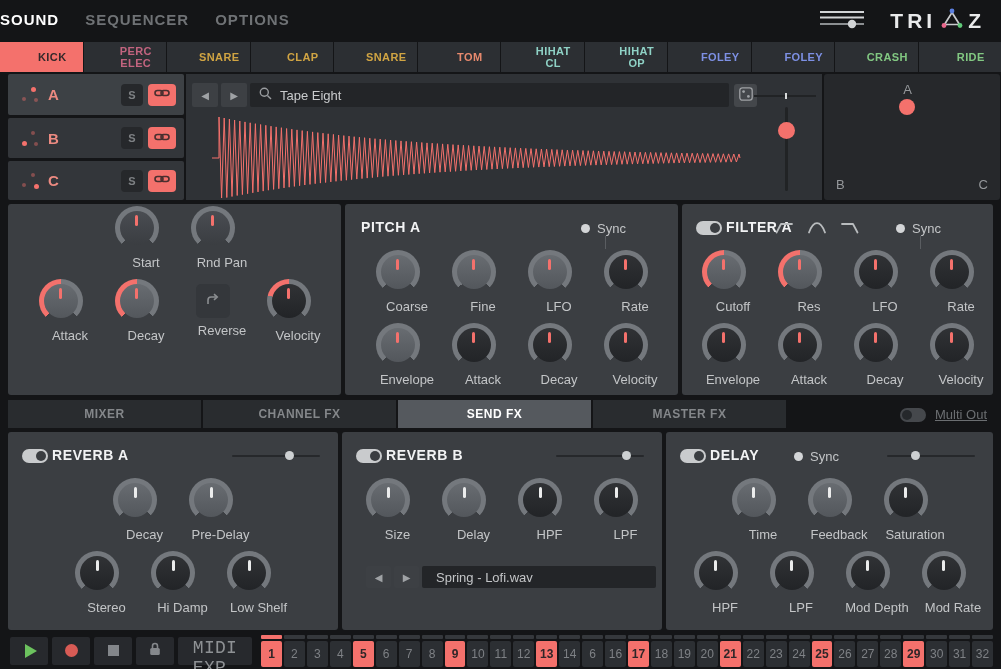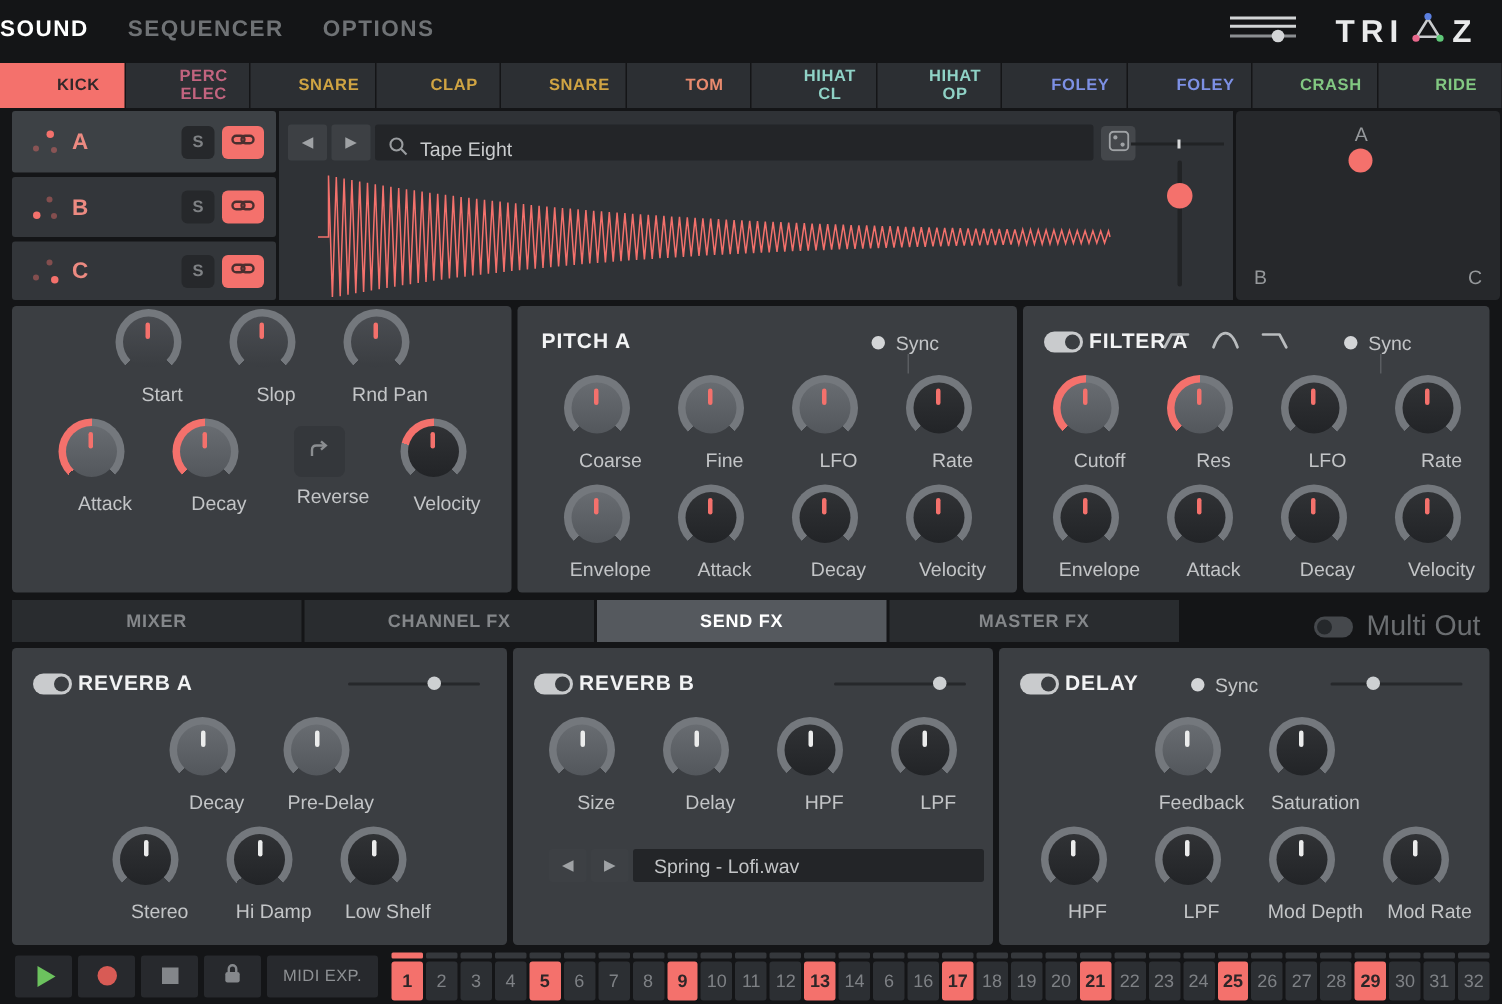--- a/index.html
+++ b/index.html
@@ -26,21 +26,21 @@
   .ldots .d-top{left:10px;top:1px;} .ldots .d-left{left:1px;top:11px;} .ldots .d-right{left:13px;top:12px;}
   .llab{font-size:15px;font-weight:bold;color:#ec8a81;margin-left:7px;}
   .lsp{flex:1;}
   .sbtn{width:22px;height:22px;border-radius:4px;background:#26282b;color:#7e8184;font-size:11px;
         font-weight:bold;border:none;margin-right:5px;font-family:inherit;}
   .linkbtn{width:28px;height:22px;border-radius:4px;background:#f4716c;border:none;margin-right:8px;
         display:flex;align-items:center;justify-content:center;}
   .samplepanel{position:absolute;left:186px;top:1px;width:636px;height:126px;background:#2f3236;}
   .browser{position:absolute;left:6px;top:9px;display:flex;gap:3px;align-items:center;}
   .navbtn{width:26px;height:24px;background:#3d4044;border:none;color:#9fa2a5;font-size:10px;border-radius:2px;}
-  .searchbox{width:470px;height:24px;background:#232528;border-radius:2px;display:flex;align-items:flex-end;
+  .searchbox{width:470px;height:24px;background:#232528;border-radius:2px;display:flex;align-items:center;
         gap:8px;padding-left:9px;color:#c9cbcd;font-size:13px;}
   .dicebtn{width:23px;height:23px;background:#44474b;border:none;border-radius:3px;display:flex;
         align-items:center;justify-content:center;margin-left:2px;}
   .hslide{position:absolute;left:568px;top:21px;width:62px;height:2px;background:#212325;}
   .hslide i{position:absolute;left:50%;top:-2px;width:2px;height:6px;background:#d8dadb;}
   .vslide{position:absolute;left:599px;top:33px;width:3px;height:84px;background:#212325;border-radius:2px;}
   .vhandle{position:absolute;left:592px;width:17px;height:17px;border-radius:50%;background:#f4716c;}
   #waveform{position:absolute;left:6px;top:40px;}
   .xypad{position:absolute;left:824px;top:1px;width:176px;height:126px;background:#26282b;border-radius:3px;}
   .xylab{position:absolute;font-size:13px;color:#95989b;}
@@ -82,28 +82,28 @@
   .filebar{position:absolute;left:24px;top:134px;display:flex;gap:3px;align-items:center;}
   .navbtn.sm{width:25px;height:22px;}
   .filefield{width:220px;height:22px;background:#232528;border-radius:2px;color:#c3c5c7;font-size:13px;
          display:flex;align-items:center;padding-left:14px;}
   
   .tabrow{position:absolute;left:8px;top:400px;display:flex;gap:2px;}
   .tab{width:193px;height:28px;background:#292c2f;color:#84878a;border:none;font-family:inherit;
        font-size:12px;font-weight:bold;letter-spacing:.5px;}
   .tab.active{background:#55595e;color:#ffffff;}
   .multiout{position:absolute;right:14px;top:407px;display:flex;align-items:center;gap:9px;
-       font-size:19px;color:#6b6e71;}
+       font-size:13px;color:#6b6e71;text-decoration:underline;}
   
   .transport{position:absolute;left:0;top:632px;width:100%;height:37px;display:flex;align-items:center;}
   .tbtn{width:38px;height:28px;background:#27292d;border:none;border-radius:2px;margin-left:4px;
         display:flex;align-items:center;justify-content:center;}
   .tbtn:first-child{margin-left:10px;}
   .midibtn{width:74px;height:28px;background:#27292d;border:none;border-radius:2px;margin-left:4px;
-        color:#8e9194;font-size:11px;font-family:Liberation Sans, sans-serif;letter-spacing:.3px;}
+        color:#8e9194;font-size:18px;font-family:Liberation Mono, monospace;letter-spacing:.3px;}
   .playtri{width:0;height:0;border-left:12px solid #6cc25e;border-top:7px solid transparent;border-bottom:7px solid transparent;margin-left:3px;}
   .recdot{width:13px;height:13px;border-radius:50%;background:#d85b55;}
   .stopsq{width:11px;height:11px;background:#83868a;}
   .steps{display:flex;gap:2px;flex:1;margin-left:9px;margin-right:8px;align-items:flex-end;}
   .step{flex:1;display:flex;flex-direction:column;gap:2px;}
   .ptab{height:4px;background:#35383c;border-radius:1px;}
   .ptab.on{background:#f4716c;}
   .stepbtn{height:26px;background:#2c2f33;color:#7e8185;font-size:12px;display:flex;
         align-items:center;justify-content:center;border-radius:2px;}
   .stepbtn.on{background:#f4716c;color:#2e2628;font-weight:bold;}
@@ -260,28 +260,20 @@
             </div>
           </div>
           <div class="klabel">Start</div>
         </div>
         <div class="kcell">
           <div class="knob" style="background: conic-gradient(from 225deg, rgb(116, 120, 125) 0deg, rgb(116, 120, 125) 270deg, transparent 270deg, transparent 360deg);">
             <div class="face mid">
               <div class="needle" style="background: rgb(244, 113, 108);"></div>
             </div>
           </div>
-          <div class="klabel">Slop</div>
-        </div>
-        <div class="kcell">
-          <div class="knob" style="background: conic-gradient(from 225deg, rgb(116, 120, 125) 0deg, rgb(116, 120, 125) 270deg, transparent 270deg, transparent 360deg);">
-            <div class="face mid">
-              <div class="needle" style="background: rgb(244, 113, 108);"></div>
-            </div>
-          </div>
           <div class="klabel">Rnd Pan</div>
         </div>
       </div>
       <div class="krow">
         <div class="kcell">
           <div class="knob" style="background: conic-gradient(from 225deg, rgb(244, 113, 108) 0deg, rgb(244, 113, 108) 135deg, rgb(116, 120, 125) 135deg, rgb(116, 120, 125) 270deg, transparent 270deg, transparent 360deg);">
             <div class="face light">
               <div class="needle" style="background: rgb(244, 113, 108);"></div>
             </div>
           </div>
@@ -629,20 +621,28 @@
       </span>
   </div>
   <div id="delay-rows">
       <div class="krow">
         <div class="kcell">
           <div class="knob" style="background: conic-gradient(from 225deg, rgb(116, 120, 125) 0deg, rgb(116, 120, 125) 270deg, transparent 270deg, transparent 360deg);">
             <div class="face light">
               <div class="needle" style="background: rgb(235, 236, 236);"></div>
             </div>
           </div>
+          <div class="klabel">Time</div>
+        </div>
+        <div class="kcell">
+          <div class="knob" style="background: conic-gradient(from 225deg, rgb(116, 120, 125) 0deg, rgb(116, 120, 125) 270deg, transparent 270deg, transparent 360deg);">
+            <div class="face light">
+              <div class="needle" style="background: rgb(235, 236, 236);"></div>
+            </div>
+          </div>
           <div class="klabel">Feedback</div>
         </div>
         <div class="kcell">
           <div class="knob" style="background: conic-gradient(from 225deg, rgb(116, 120, 125) 0deg, rgb(116, 120, 125) 270deg, transparent 270deg, transparent 360deg);">
             <div class="face dark">
               <div class="needle" style="background: rgb(235, 236, 236);"></div>
             </div>
           </div>
           <div class="klabel">Saturation</div>
         </div>

